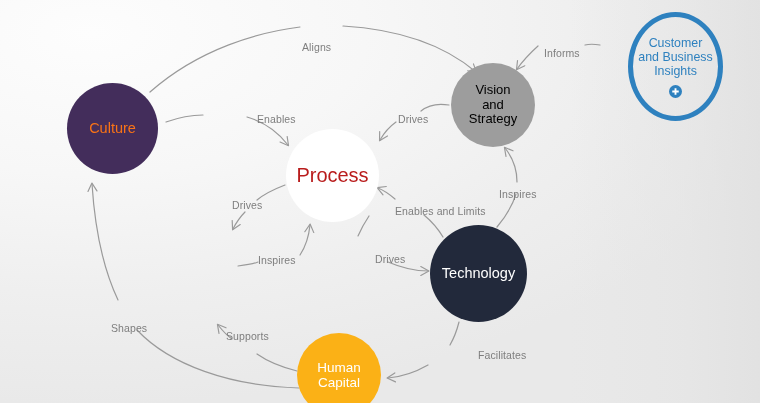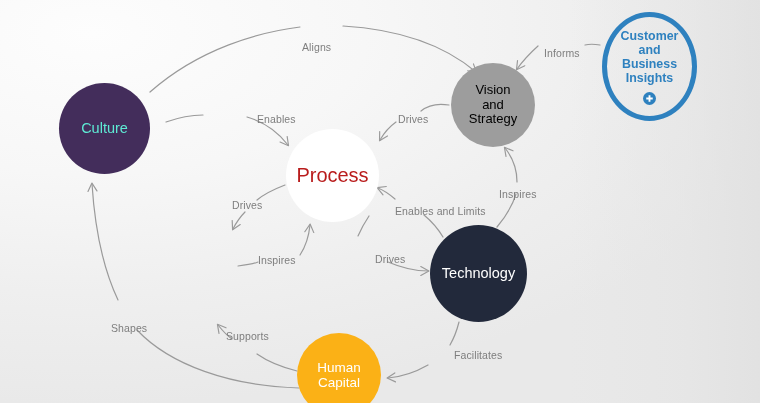--- a/index.html
+++ b/index.html
@@ -48,23 +48,23 @@
     line-height: 1.12;
     box-sizing: border-box;
   }
   .node .node-label {
     display: block;
     white-space: pre-line;
     padding: 0 4px;
   }
   
   #node-culture {
-    left: 59px; top: 83px; width: 91px; height: 91px;
+    left: 67px; top: 83px; width: 91px; height: 91px;
     background: #432D5B;
-    color: #5eead4;
+    color: #f97316;
     font-size: 14.5px;
   }
   #node-process {
     left: 286px; top: 129px; width: 93px; height: 93px;
     background: #ffffff;
     color: #b91c1c;
     font-size: 20px;
   }
   #node-vision {
     left: 451px; top: 63px; width: 84px; height: 84px;
@@ -85,26 +85,26 @@
     font-size: 14.5px;
   }
   #node-human {
     left: 297px; top: 333px; width: 84px; height: 84px;
     background: #FBB116;
     color: #ffffff;
     font-size: 13.5px;
   }
   
   #node-insights {
-    left: 602px; top: 12px; width: 95px; height: 109px;
+    left: 628px; top: 12px; width: 95px; height: 109px;
     background: transparent;
     border: 5px solid #2E81BF;
     color: #2E81BF;
     font-size: 12.4px;
-    font-weight: bold;
+    font-weight: normal;
     flex-direction: column;
   }
   #node-insights .node-label { padding-top: 2px; }
   #plus-badge {
     margin-top: 6px;
     width: 13px; height: 13px;
     border-radius: 50%;
     background: #2E81BF;
     display: flex;
     align-items: center;
@@ -176,21 +176,21 @@
 
   <div class="edge-label" style="left:302px; top:41px;">Aligns</div>
   <div class="edge-label" style="left:544px; top:47px;">Informs</div>
   <div class="edge-label" style="left:209px; top:113px;margin-left:48px;">Enables</div>
   <div class="edge-label" style="left:398px; top:113px;">Drives</div>
   <div class="edge-label" style="left:232px; top:199px;">Drives</div>
   <div class="edge-label" style="left:258px; top:254px;">Inspires</div>
   <div class="edge-label" style="left:395px; top:205px;">Enables and Limits</div>
   <div class="edge-label" style="left:375px; top:253px;">Drives</div>
   <div class="edge-label" style="left:499px; top:188px;">Inspires</div>
-  <div class="edge-label" style="left:414px; top:349px;padding-left:40px;">Facilitates</div>
+  <div class="edge-label" style="left:438px; top:349px;padding-left:40px;">Facilitates</div>
   <div class="edge-label" style="left:226px; top:330px;">Supports</div>
   <div class="edge-label" style="left:111px; top:322px;">Shapes</div>
 
   <div class="node" id="node-culture">
     <span class="node-label">Culture</span>
   </div>
 
   <div class="node" id="node-process">
     <span class="node-label">Process</span>
   </div>

